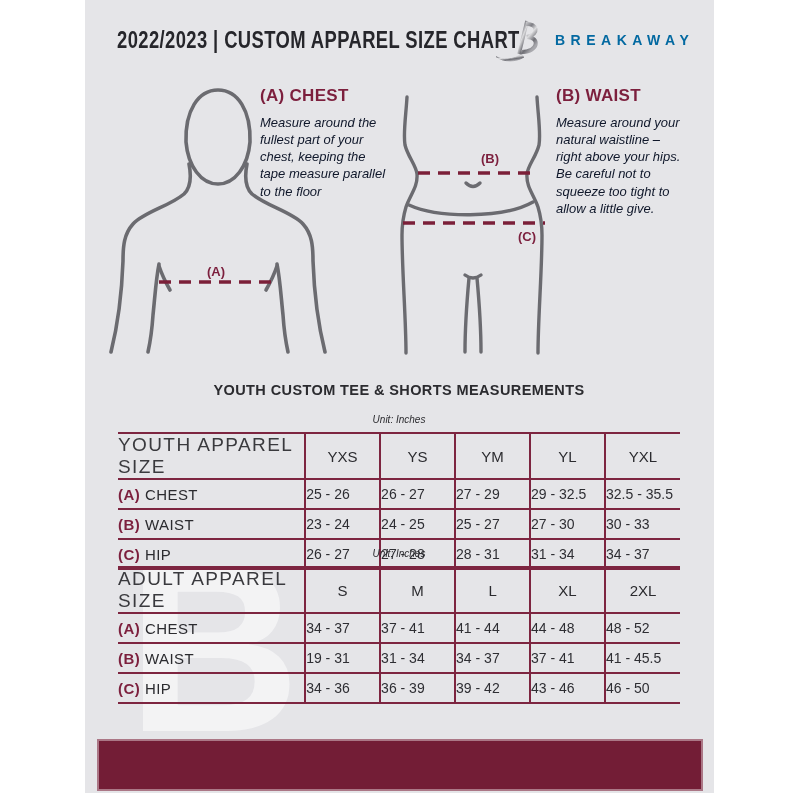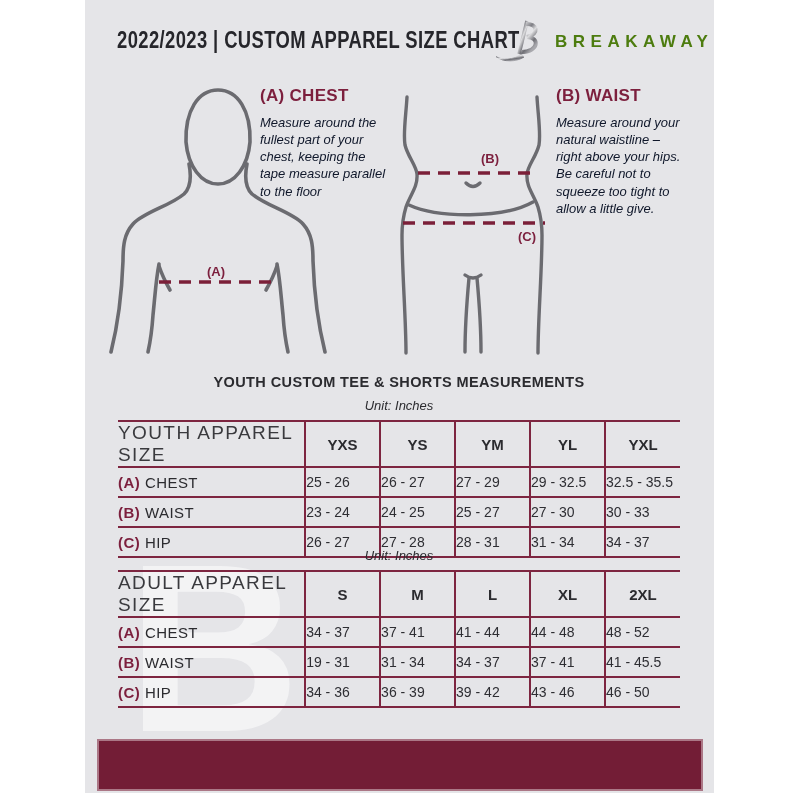--- a/index.html
+++ b/index.html
@@ -13,22 +13,22 @@
     background:#e5e5e8;
   }
   
   .header-title{
     position:absolute;left:32px;top:27px;white-space:nowrap;
     font-size:23px;font-weight:bold;letter-spacing:.5px;color:#26262b;
     transform:scaleX(.8);transform-origin:left center;
   }
   .logo-svg{position:absolute;left:406px;top:14px;}
   .brand-word{
-    position:absolute;left:470px;top:32px;font-size:17px;font-weight:bold;
-    letter-spacing:5.5px;color:#4d7c0f;white-space:nowrap;
+    position:absolute;left:470px;top:32px;font-size:14px;font-weight:bold;
+    letter-spacing:5.5px;color:#0369a1;white-space:nowrap;
   }
   
   .fig{position:absolute;}
   .fig-torso{left:18px;top:84px;}
   .fig-hips{left:310px;top:95px;}
   .guide-sec{position:absolute;}
   .sec-a{left:175px;top:86px;width:162px;}
   .sec-b{left:471px;top:86px;width:162px;}
   .sec-c{left:471px;top:221px;width:168px;}
   .guide-sec h3{
@@ -37,44 +37,44 @@
   }
   .guide-sec p{
     margin:0;font-size:13px;font-style:italic;color:#0f172a;
     line-height:1.32;white-space:pre-line;
   }
   
   .table-block{position:absolute;left:33px;width:562px;}
   .youth-block{top:366px;}
   .adult-block{top:546px;}
   .table-title{
-    margin:8px;text-align:center;font-size:14.5px;font-weight:bold;
+    margin:16px;text-align:center;font-size:14.5px;font-weight:bold;
     color:#2b2b2f;letter-spacing:.4px;
   }
   .table-unit{
-    margin:2px 0 0 0;text-align:center;font-size:13px;font-style:italic;
+    margin:2px 0 0 0;text-align:center;font-size:10px;font-style:italic;
     color:#2b2b2f;
   }
   table.size-table{
     width:100%;margin-top:7px;border-collapse:collapse;table-layout:fixed;
   }
   table.size-table col.c-label{width:33.3%;}
   table.size-table col.c-size{width:13.34%;}
   table.size-table thead tr{border-top:2px solid #7d2540;border-bottom:2px solid #7d2540;}
   table.size-table tbody tr{border-bottom:2px solid #7d2540;}
   table.size-table th:not(:first-child),
   table.size-table td:not(:first-child){border-left:2px solid #7d2540;}
   table.size-table th,table.size-table td{padding:0;}
   table.size-table thead tr{height:36px;}
   table.size-table tbody tr{height:30px;}
   th.label-col{
     text-align:left;padding-left:12px;font-weight:normal;font-size:19px;
     letter-spacing:1.4px;color:#3a3a3e;
   }
-  th.size-col{font-size:15px;font-weight:bold;color:#2b2b2f;text-align:center;}
+  th.size-col{font-size:15px;font-weight:normal;color:#2b2b2f;text-align:center;}
   td.label-col{
     text-align:left;padding-left:14px;font-size:15px;color:#2b2b2f;
     letter-spacing:.4px;
   }
   td.label-col .prefix{font-weight:bold;color:#7c1f3d;margin-right:5px;}
   td.value-cell{text-align:left;font-size:14px;color:#2e2e33;}
   
   .watermark-b{
     position:absolute;left:42px;top:528px;z-index:1;
     font-size:240px;line-height:1;font-weight:bold;color:#ffffff;opacity:.55;

